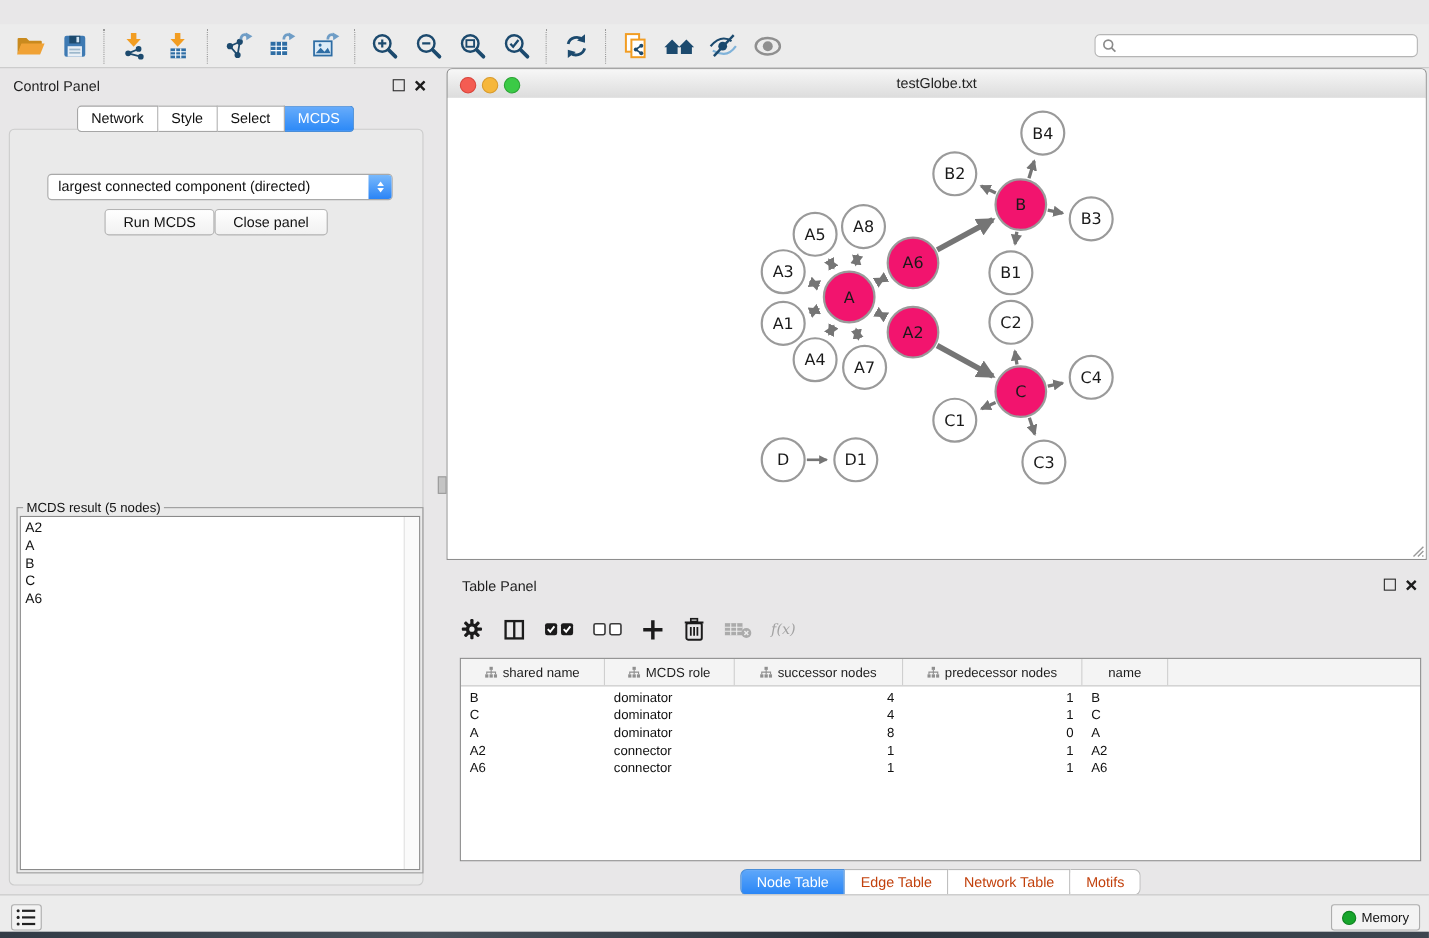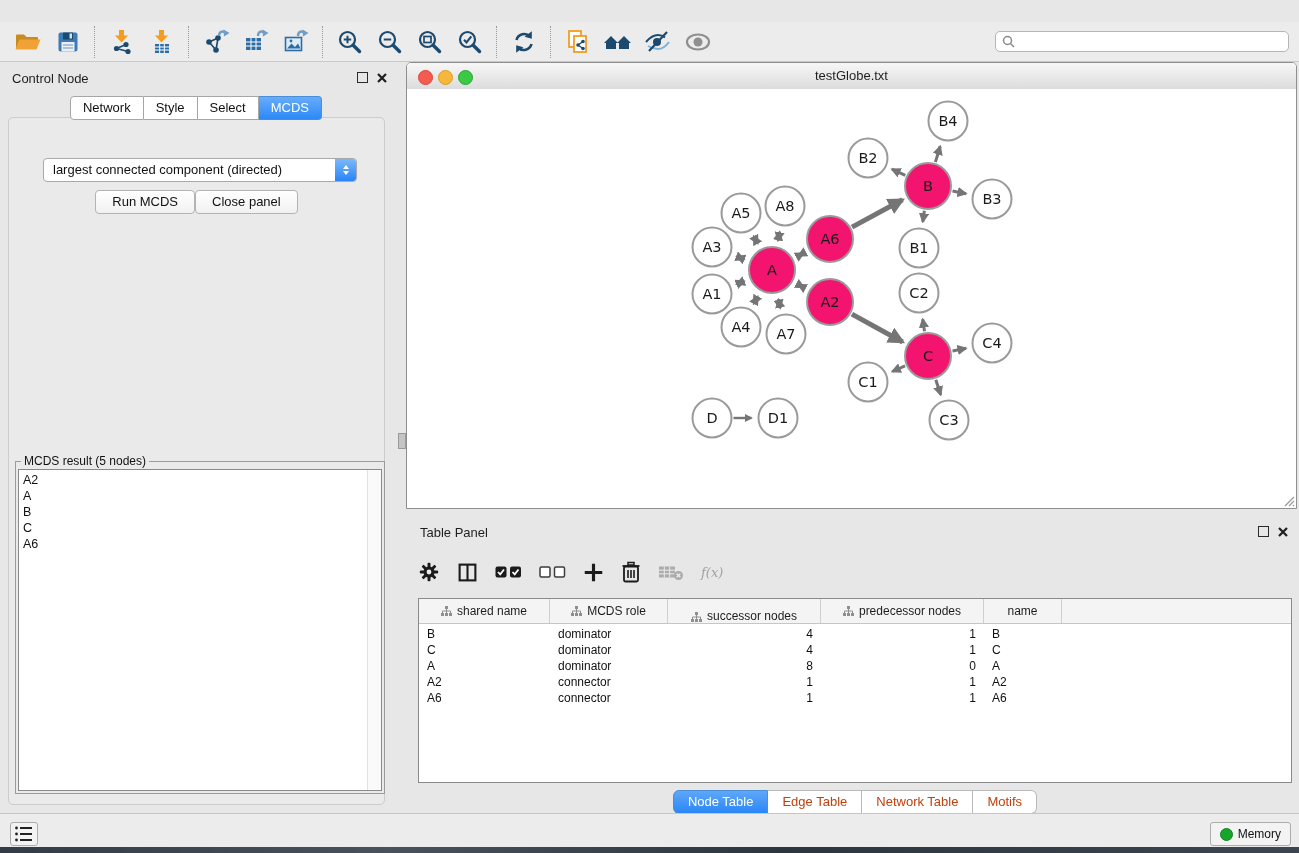--- a/index.html
+++ b/index.html
@@ -252,21 +252,21 @@
     </div>
     <div class="search-wrap">
       <svg width="13" height="13" viewBox="0 0 13 13">
           <circle cx="5.5" cy="5.5" r="4" fill="none" stroke="#8a8a8a" stroke-width="1.5"></circle>
           <line x1="8.5" y1="8.5" x2="12" y2="12" stroke="#8a8a8a" stroke-width="1.5"></line>
         </svg>
       <input type="text" value="" style="">
     </div>
   </div>
 
-  <div class="panel-title cp-title">Control Node</div>
+  <div class="panel-title cp-title">Control Panel</div>
   <div class="win-btns cp-btns" style="position:absolute;left:357px;top:72px;">
     <span class="float-box"></span>
     <svg width="10" height="10" viewBox="0 0 10 10">
         <path d="M1 1 L9 9 M9 1 L1 9" stroke="#1e1e1e" stroke-width="2.2"></path>
       </svg>
   </div>
   <div class="cp-tabs">
       <div class="cptab">Network</div>
       <div class="cptab">Style</div>
       <div class="cptab">Select</div>
@@ -471,21 +471,21 @@
             <g fill="#8f8f8f">
               <rect x="4" y="0" width="3" height="3"></rect>
               <rect x="0" y="7" width="3" height="3"></rect>
               <rect x="4" y="7" width="3" height="3"></rect>
               <rect x="8" y="7" width="3" height="3"></rect>
             </g>
             <path d="M5.5 3 V5 M1.5 7 V5 H9.5 V7 M5.5 5 V7" stroke="#8f8f8f" fill="none"></path>
           </svg>
           <span>MCDS role</span>
         </div>
-        <div class="th" style="width: 153px; align-items: flex-end;">
+        <div class="th" style="width: 153px;">
           <svg width="11" height="11" viewBox="0 0 11 11">
             <g fill="#8f8f8f">
               <rect x="4" y="0" width="3" height="3"></rect>
               <rect x="0" y="7" width="3" height="3"></rect>
               <rect x="4" y="7" width="3" height="3"></rect>
               <rect x="8" y="7" width="3" height="3"></rect>
             </g>
             <path d="M5.5 3 V5 M1.5 7 V5 H9.5 V7 M5.5 5 V7" stroke="#8f8f8f" fill="none"></path>
           </svg>
           <span>successor nodes</span>

